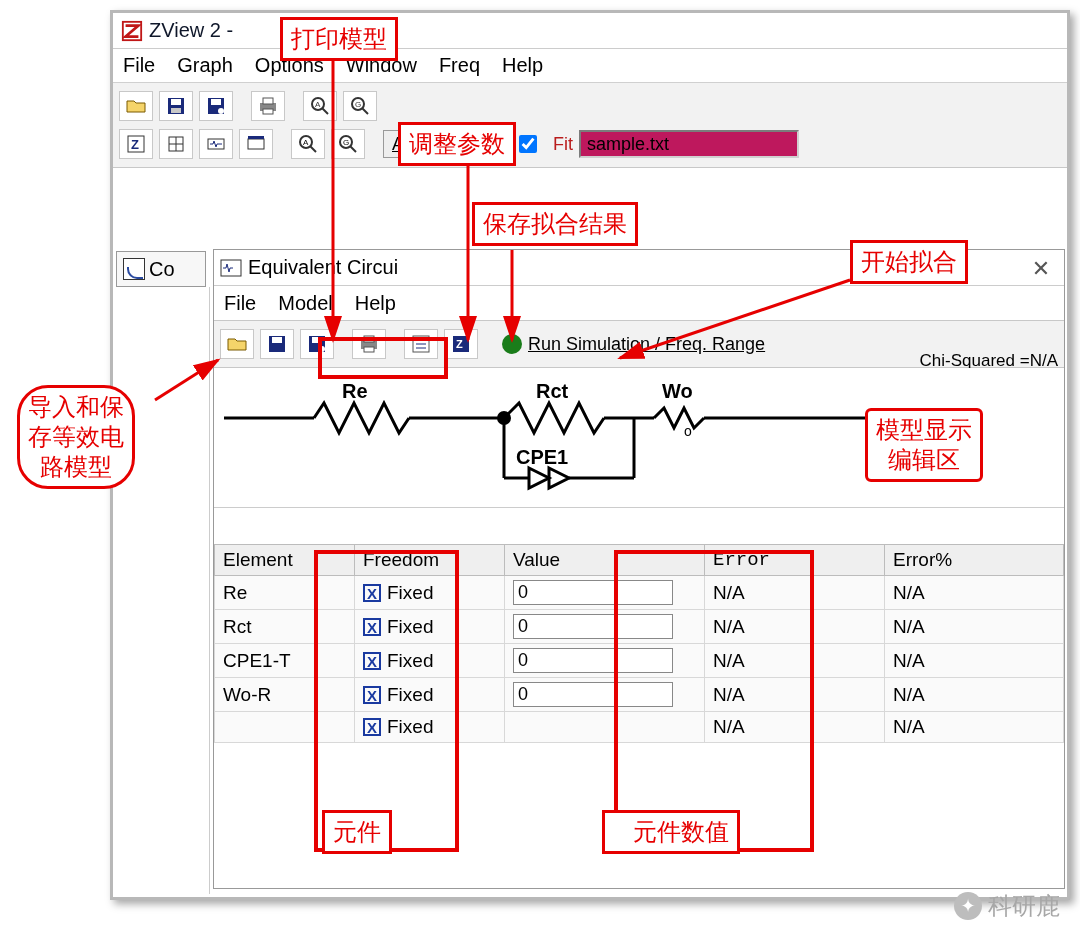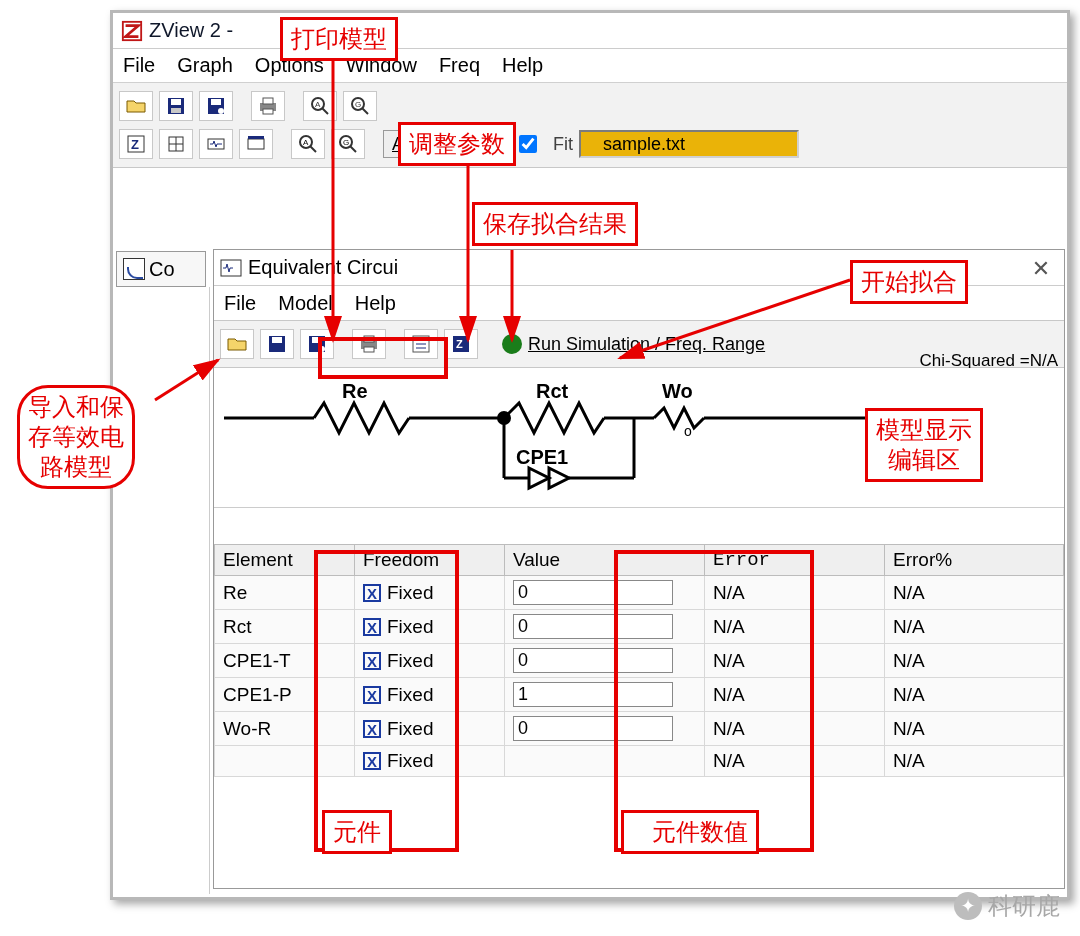--- a/index.html
+++ b/index.html
@@ -8,23 +8,23 @@
   
   .zv-titlebar { height: 36px; background: #fff; display: flex; align-items: center; padding: 0 8px; gap: 6px; border-bottom: 1px solid #ccc; }
   .zv-logo { width: 22px; height: 22px; }
   .zv-title { font-size: 20px; color: #0f172a; }
   .zv-menu { height: 34px; display: flex; align-items: center; gap: 22px; padding: 0 10px; font-size: 20px; color: #000; background: #fff; border-bottom: 1px solid #d0d0d0; }
   .zv-toolbar { background: #f2f2f2; border-bottom: 1px solid #c8c8c8; padding: 4px 6px; }
   .tb-row { display: flex; align-items: center; gap: 6px; height: 38px; }
   .tb-btn { width: 34px; height: 30px; border: 1px solid #c8c8c8; background: #fff; display: flex; align-items: center; justify-content: center; font-size: 16px; }
   .tb-sep { width: 6px; }
   .tb-label { font-size: 18px; color: #000; padding: 0 4px; text-decoration: underline; }
-  .tb-live { font-size: 18px; color: #404040; margin-left: 6px; }
+  .tb-live { font-size: 18px; color: #b91c1c; margin-left: 6px; }
   .tb-chk { margin: 0 4px; width: 18px; height: 18px; }
-  .tb-file { height: 28px; width: 220px; border: 2px inset #d0d0d0; background: #eab308; font-size: 18px; padding: 0 22px; }
+  .tb-file { height: 28px; width: 220px; border: 2px inset #d0d0d0; background: #be185d; font-size: 18px; padding: 0 6px; }
   
   .co-tab { position: absolute; left: 3px; top: 238px; width: 90px; height: 36px; border: 1px solid #999; background: #f7f7f7; display: flex; align-items: center; padding: 0 6px; gap: 4px; font-size: 20px; }
   .co-ico { width: 22px; height: 22px; border: 1px solid #333; background: #fff; display:inline-block; position:relative; }
   .co-ico::after{content:"";position:absolute;left:3px;top:8px;width:14px;height:10px;border:2px solid #2a4aa0;border-right:none;border-top:none;border-radius:0 0 0 10px;}
   .left-strip { position: absolute; left: 3px; top: 274px; width: 94px; bottom: 3px; background: #fff; border-right: 1px solid #ccc; }
   
   .eqc { position: absolute; left: 100px; top: 236px; width: 852px; height: 640px; background: #fff; border: 1px solid #999; }
   .eqc-titlebar { height: 36px; background: #fff; display:flex; align-items:center; padding:0 6px; gap:6px; border-bottom:1px solid #ccc; }
   .eqc-close { position:absolute; right:10px; top:6px; width:26px; height:26px; display:flex; align-items:center; justify-content:center; font-size:22px; color:#555; }
   .eqc-menu { height: 34px; display:flex; align-items:center; gap:22px; padding:0 10px; font-size:20px; }
@@ -291,27 +291,20 @@
             <td>N/A</td>
           </tr>
           <tr>
             <td>CPE1-T</td>
             <td><span class="fx-ico">X</span>Fixed</td>
             <td><input class="val-inp" value="0" style=""></td>
             <td>N/A</td>
             <td>N/A</td>
           </tr>
           <tr>
-            <td>CPE1-P</td>
-            <td><span class="fx-ico">X</span>Fixed</td>
-            <td><input class="val-inp" value="1" style=""></td>
-            <td>N/A</td>
-            <td>N/A</td>
-          </tr>
-          <tr>
             <td>Wo-R</td>
             <td><span class="fx-ico">X</span>Fixed</td>
             <td><input class="val-inp" value="0" style=""></td>
             <td>N/A</td>
             <td>N/A</td>
           </tr>
           <tr>
             <td></td>
             <td><span class="fx-ico">X</span>Fixed</td>
             <td></td>
@@ -319,28 +312,28 @@
             <td>N/A</td>
           </tr>
         </tbody>
     </table>
   </div>
 </div>
 
 <div class="anno" style="left:280px;top:17px;">打印模型</div>
 <div class="anno" style="left:398px;top:122px;">调整参数</div>
 <div class="anno" style="left:424px;top:202px;margin-left:48px;">保存拟合结果</div>
-<div class="anno" style="left:850px;top:260px;">开始拟合</div>
+<div class="anno" style="left:850px;top:240px;">开始拟合</div>
 <div class="anno" style="left:17px; top:385px; white-space:pre;border-radius:31px;">导入和保
 存等效电
 路模型</div>
-<div class="anno" style="left:865px;top:408px; white-space:pre;">模型显示
+<div class="anno" style="left:865px;top:408px; white-space:pre;border-radius:6px;">模型显示
 编辑区</div>
 <div class="anno" style="left:322px;top:810px;">元件</div>
-<div class="anno" style="left:621px;top:810px;padding-left:28px;">元件数值</div>
+<div class="anno" style="left:602px;top:810px;padding-left:28px;">元件数值</div>
 
 <div class="anno-box" style="left:318px;top:337px;width:130px;height:42px;"></div>
 <div class="anno-box" style="left:314px;top:550px;width:145px;height:302px;"></div>
 <div class="anno-box" style="left:614px;top:550px;width:200px;height:302px;"></div>
 
 <svg class="arrows" width="1080" height="936">
   <defs>
       <marker id="ah" markerWidth="10" markerHeight="10" refX="8" refY="3" orient="auto">
         <path d="M0,0 L9,3 L0,6 Z" fill="#e60000"></path>
       </marker>

